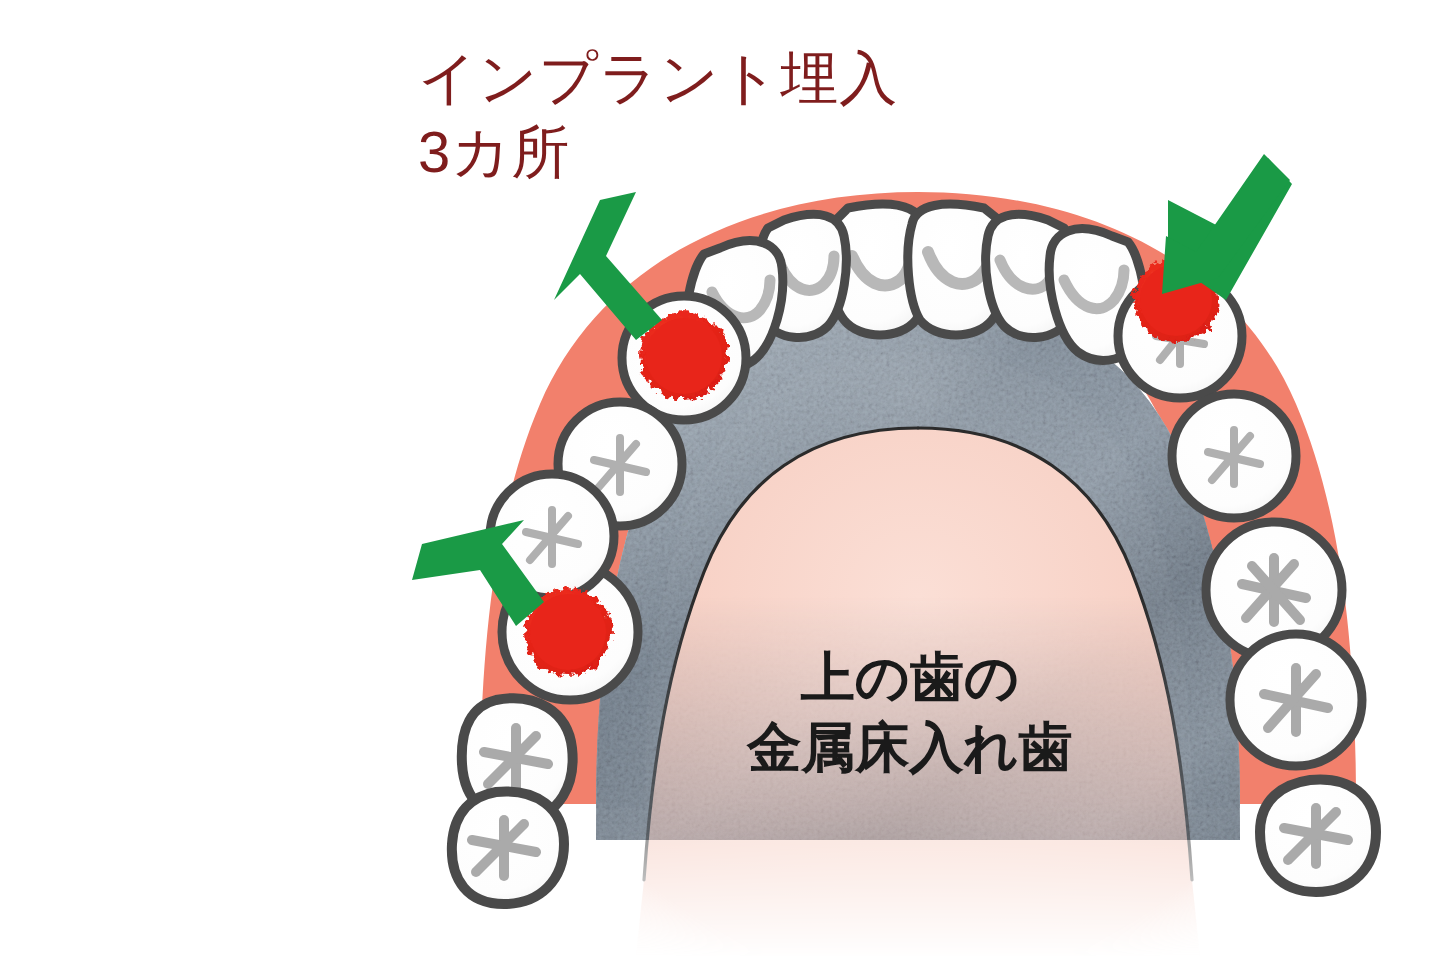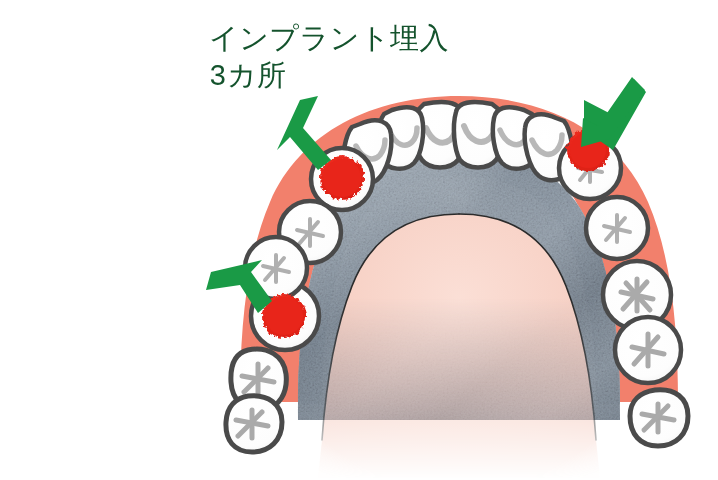--- a/index.html
+++ b/index.html
@@ -22,22 +22,22 @@
   }
   svg.diagram {
     position: absolute;
     left: 0; top: 0;
     width: 718px;
     height: 480px;
     display: block;
   }
   .anno-text {
     position: absolute;
-    color: #14532d;
-    font-family: Liberation Mono, monospace;
+    color: #7f1d1d;
+    font-family: Liberation Sans, sans-serif;
     font-weight: 500;
     line-height: 1.28;
     white-space: pre;
     letter-spacing: 0.5px;
   }
   #anno-implant {
     left: 209px;
     top: 22px;
     font-size: 29px;
   }
@@ -378,14 +378,16 @@
         <path d="M 211,272 L 206,290 L 240,285 L 258,313 L 272,301 L 251,272 L 262,260 Z" fill="#1a9a46"></path>
       </g>
     </g>
 
   </svg>
 
   <div class="anno-text" id="anno-implant">インプラント埋入
 3カ所</div>
 
 
+  <div class="center-label">上の歯の
+金属床入れ歯</div>
 
 </div>
 
 </body></html>

